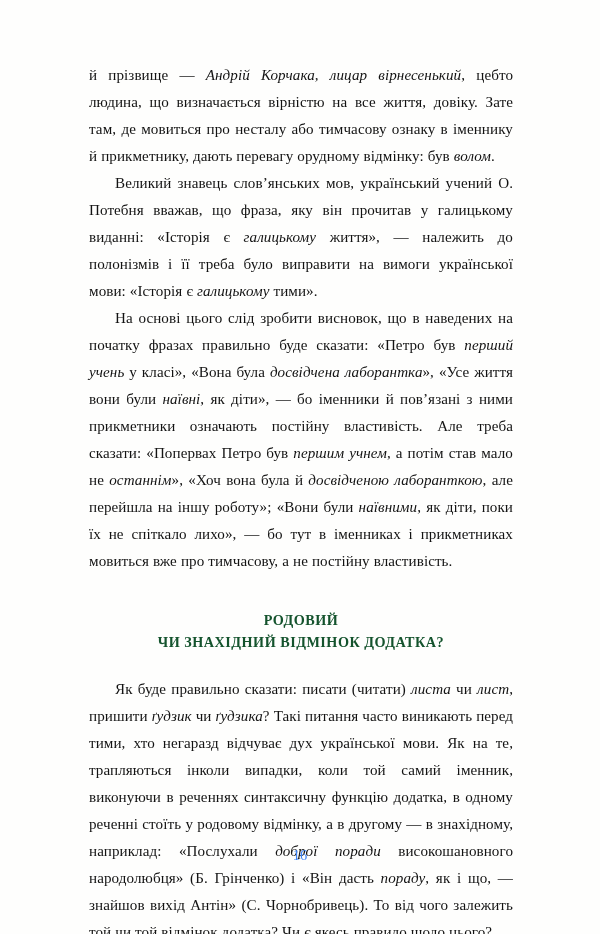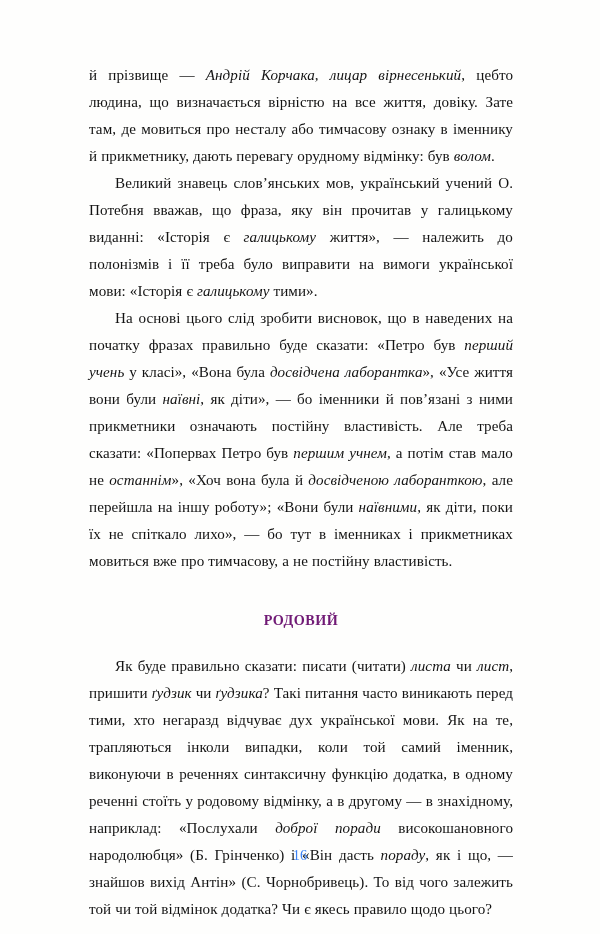--- a/index.html
+++ b/index.html
@@ -53,21 +53,21 @@
   }
 
   .section-heading {
     margin: 0;
     padding: 0;
     text-align: center;
     font-size: 14.2px;
     line-height: 22.4px;
     font-weight: bold;
     letter-spacing: 0.035em;
-    color: #701a75;
+    color: #14532d;
   }
 
   .spacer-before-heading { height: 34px; }
   .spacer-after-heading  { height: 22px; }
 
   .folio {
     position: absolute;
     left: 0;
     right: 0;
     top: 846px;
@@ -88,20 +88,21 @@
 
     <p class="para"><span>й прізвище — </span><em class="hl">Андрій Корчака, лицар вірнесенький</em><span>, цебто людина, що визначається вірністю на все життя, довіку. Зате там, де мовиться про несталу або тимчасову ознаку в іменнику й прикметнику, дають перевагу орудному відмінку: був </span><em class="hl">волом</em><span>.</span></p>
 
     <p class="para indent"><span>Великий знавець слов’янських мов, український учений О. Потебня вважав, що фраза, яку він прочитав у галицькому виданні: «Історія є </span><em class="hl">галицькому</em><span> життя», — належить до полонізмів і її треба було виправити на вимоги української мови: «Історія є </span><em class="hl">галицькому</em><span> тими».</span></p>
 
     <p class="para indent"><span>На основі цього слід зробити висновок, що в наведених на початку фразах правильно буде сказати: «Петро був </span><em class="hl">перший учень</em><span> у класі», «Вона була </span><em class="hl">досвідчена лаборантка</em><span>», «Усе життя вони були </span><em class="hl">наївні</em><span>, як діти», — бо іменники й пов’язані з ними прикметники означають постійну властивість. Але треба сказати: «Попервах Петро був </span><em class="hl">першим учнем</em><span>, а потім став мало не </span><em class="hl">останнім</em><span>», «Хоч вона була й </span><em class="hl">досвідченою лаборанткою</em><span>, але перейшла на іншу роботу»; «Вони були </span><em class="hl">наївними</em><span>, як діти, поки їх не спіткало лихо», — бо тут в іменниках і прикметниках мовиться вже про тимчасову, а не постійну властивість.</span></p>
 
     <div class="spacer-before-heading"></div>
 
     <h2 class="section-heading">РОДОВИЙ</h2>
+    <h2 class="section-heading">ЧИ ЗНАХІДНИЙ ВІДМІНОК ДОДАТКА?</h2>
 
     <div class="spacer-after-heading"></div>
 
     <p class="para indent"><span>Як буде правильно сказати: писати (читати) </span><em class="hl">листа</em><span> чи </span><em class="hl">лист</em><span>, пришити </span><em class="hl">ґудзик</em><span> чи </span><em class="hl">ґудзика</em><span>? Такі питання часто виникають перед тими, хто негаразд відчуває дух української мови. Як на те, трапляються інколи випадки, коли той самий іменник, виконуючи в реченнях синтаксичну функцію додатка, в одному реченні стоїть у родовому відмінку, а в другому — в знахідному, наприклад: «Послухали </span><em class="hl">доброї поради</em><span> високошановного народолюбця» (Б. Грінченко) і «Він дасть </span><em class="hl">пораду</em><span>, як і що, — знайшов вихід Антін» (С. Чорнобривець). То від чого залежить той чи той відмінок додатка? Чи є якесь правило щодо цього?</span></p>
 
   </div>
 
   <div class="folio">16</div>
 
 </div>

